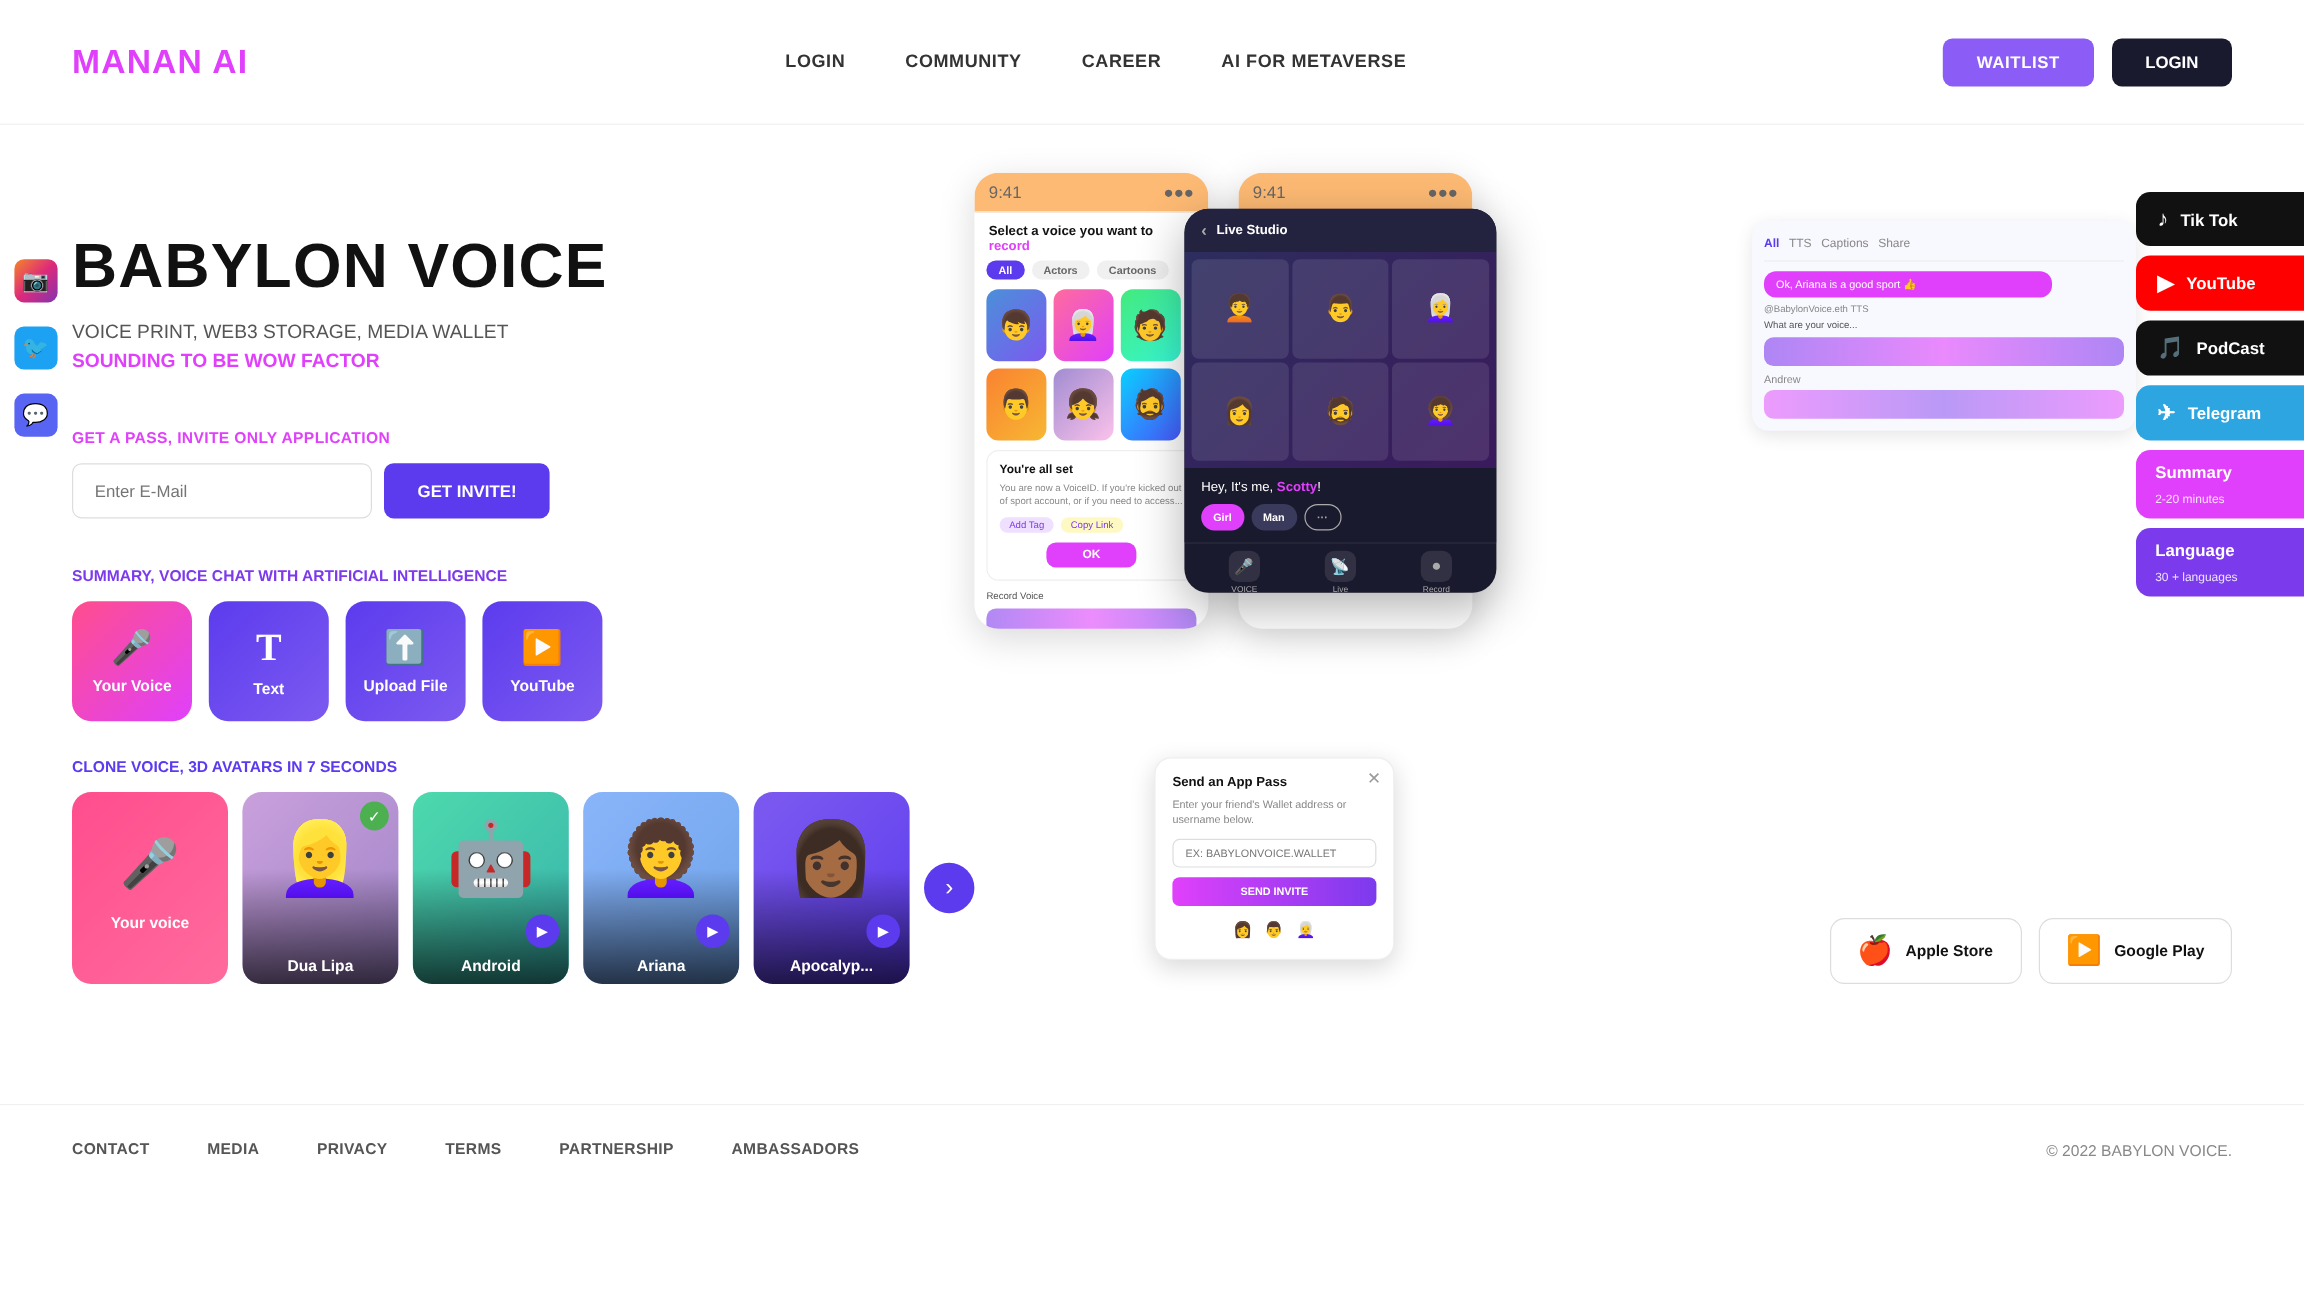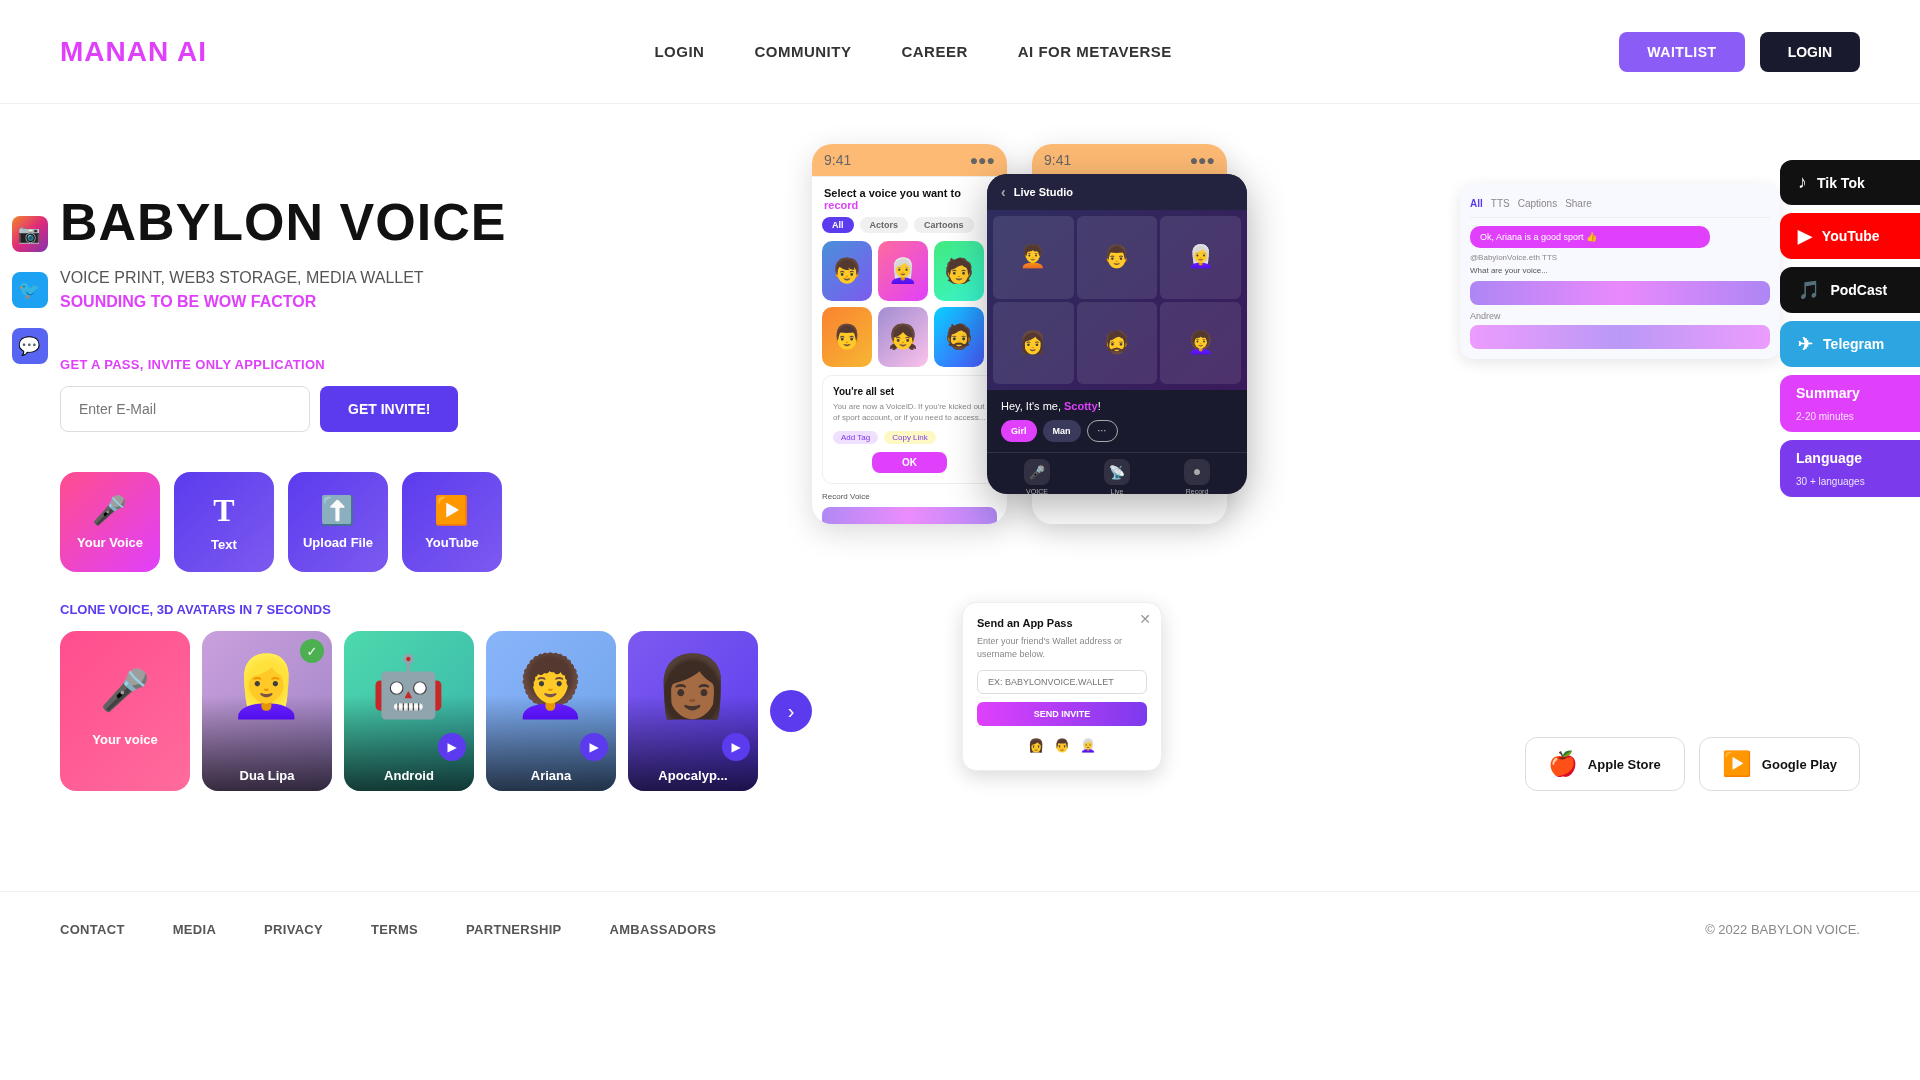--- a/index.html
+++ b/index.html
@@ -715,20 +715,23 @@
     <p class="hero-tagline">SOUNDING TO BE WOW FACTOR</p>
 
     <p class="invite-label">
       <span>GET A PASS,</span>&nbsp;<span style="color:#e040fb;">INVITE ONLY APPLICATION</span>
     </p>
     <div class="invite-form">
       <input type="email" placeholder="Enter E-Mail" style="">
       <button class="btn-invite">GET INVITE!</button>
     </div>
 
+    <p class="summary-label">
+      <span>SUMMARY,</span>&nbsp;<span style="color:#7c3aed;">VOICE CHAT WITH ARTIFICIAL INTELLIGENCE</span>
+    </p>
 
     <div class="feature-buttons">
       <button class="feature-btn voice-btn">
         <span class="feature-btn-icon">🎤</span>
         <span class="feature-btn-label">Your Voice</span>
       </button>
       <button class="feature-btn text-btn">
         <span class="feature-btn-icon" style="font-size:32px;font-weight:900;font-family:serif;">T</span>
         <span class="feature-btn-label">Text</span>
       </button>

